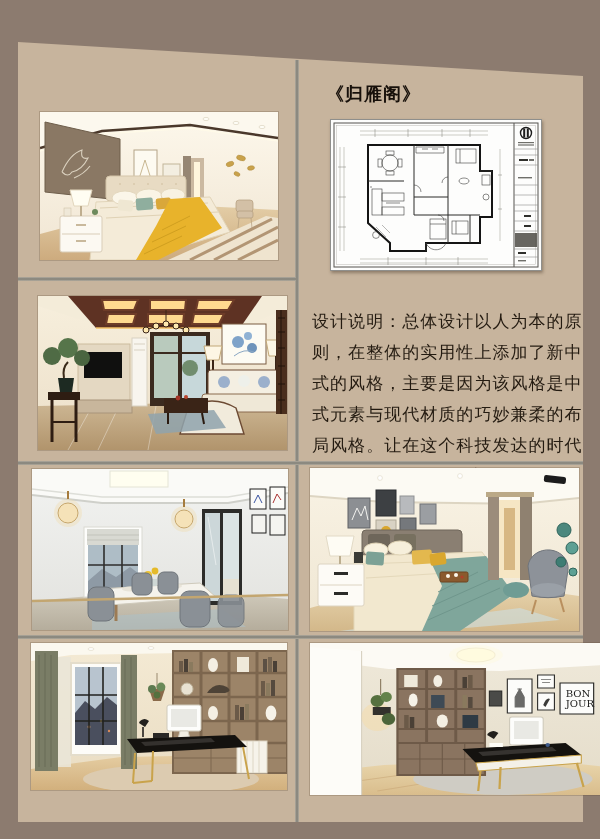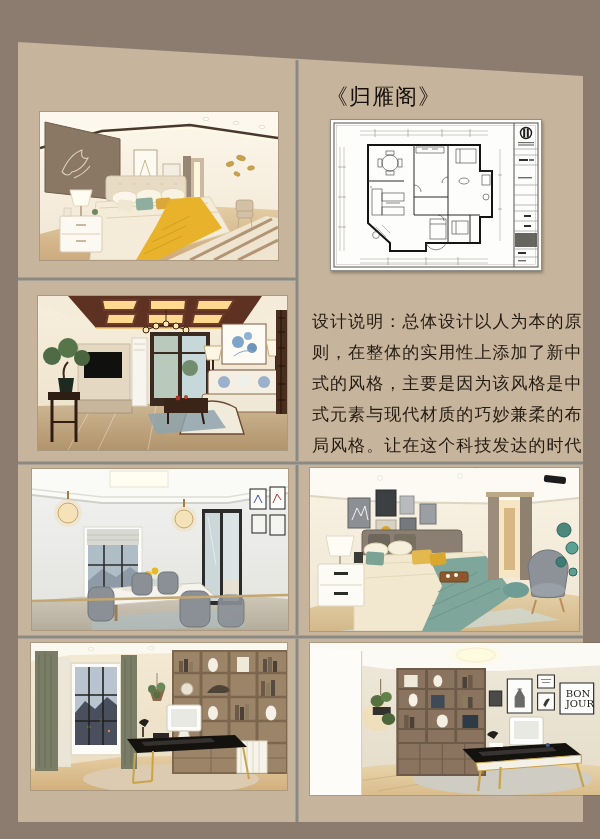--- a/index.html
+++ b/index.html
@@ -21,21 +21,21 @@
     position:absolute;height:4px;
     background:linear-gradient(to bottom,#b3ac9f,#7f7e76,#b3ac9f);
   }
   .hline.h1{left:18px;top:277px;width:278px;}
   .hline.h2{left:18px;top:461px;width:565px;}
   .hline.h3{left:18px;top:635px;width:565px;}
   figure{margin:0;position:absolute;}
   figure svg{display:block;width:100%;height:100%;box-shadow:0 0 0 1px rgba(90,70,50,.25);}
   .title{
     position:absolute;left:326px;top:82px;width:250px;
-    font-size:22px;font-weight:normal;color:#17100a;letter-spacing:1px;margin:0;
+    font-size:18px;font-weight:bold;color:#17100a;letter-spacing:1px;margin:0;
   }
   .floorplan{left:330px;top:119px;width:212px;height:152px;}
   .floorplan svg{box-shadow:1px 2px 3px rgba(70,55,40,.45);}
   .note{
     position:absolute;left:312px;top:289px;width:270px;height:170px;
     font-size:17px;line-height:31px;color:#241b11;text-align:justify;
     letter-spacing:.4px;
   }
   .p1{left:40px;top:112px;width:238px;height:148px;}
   .p2{left:38px;top:296px;width:249px;height:154px;}

